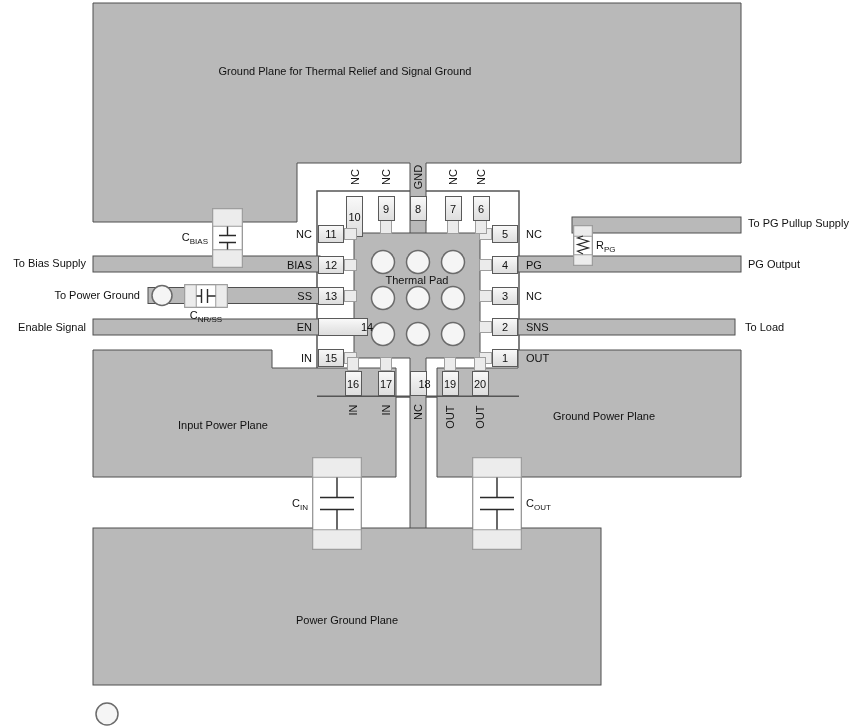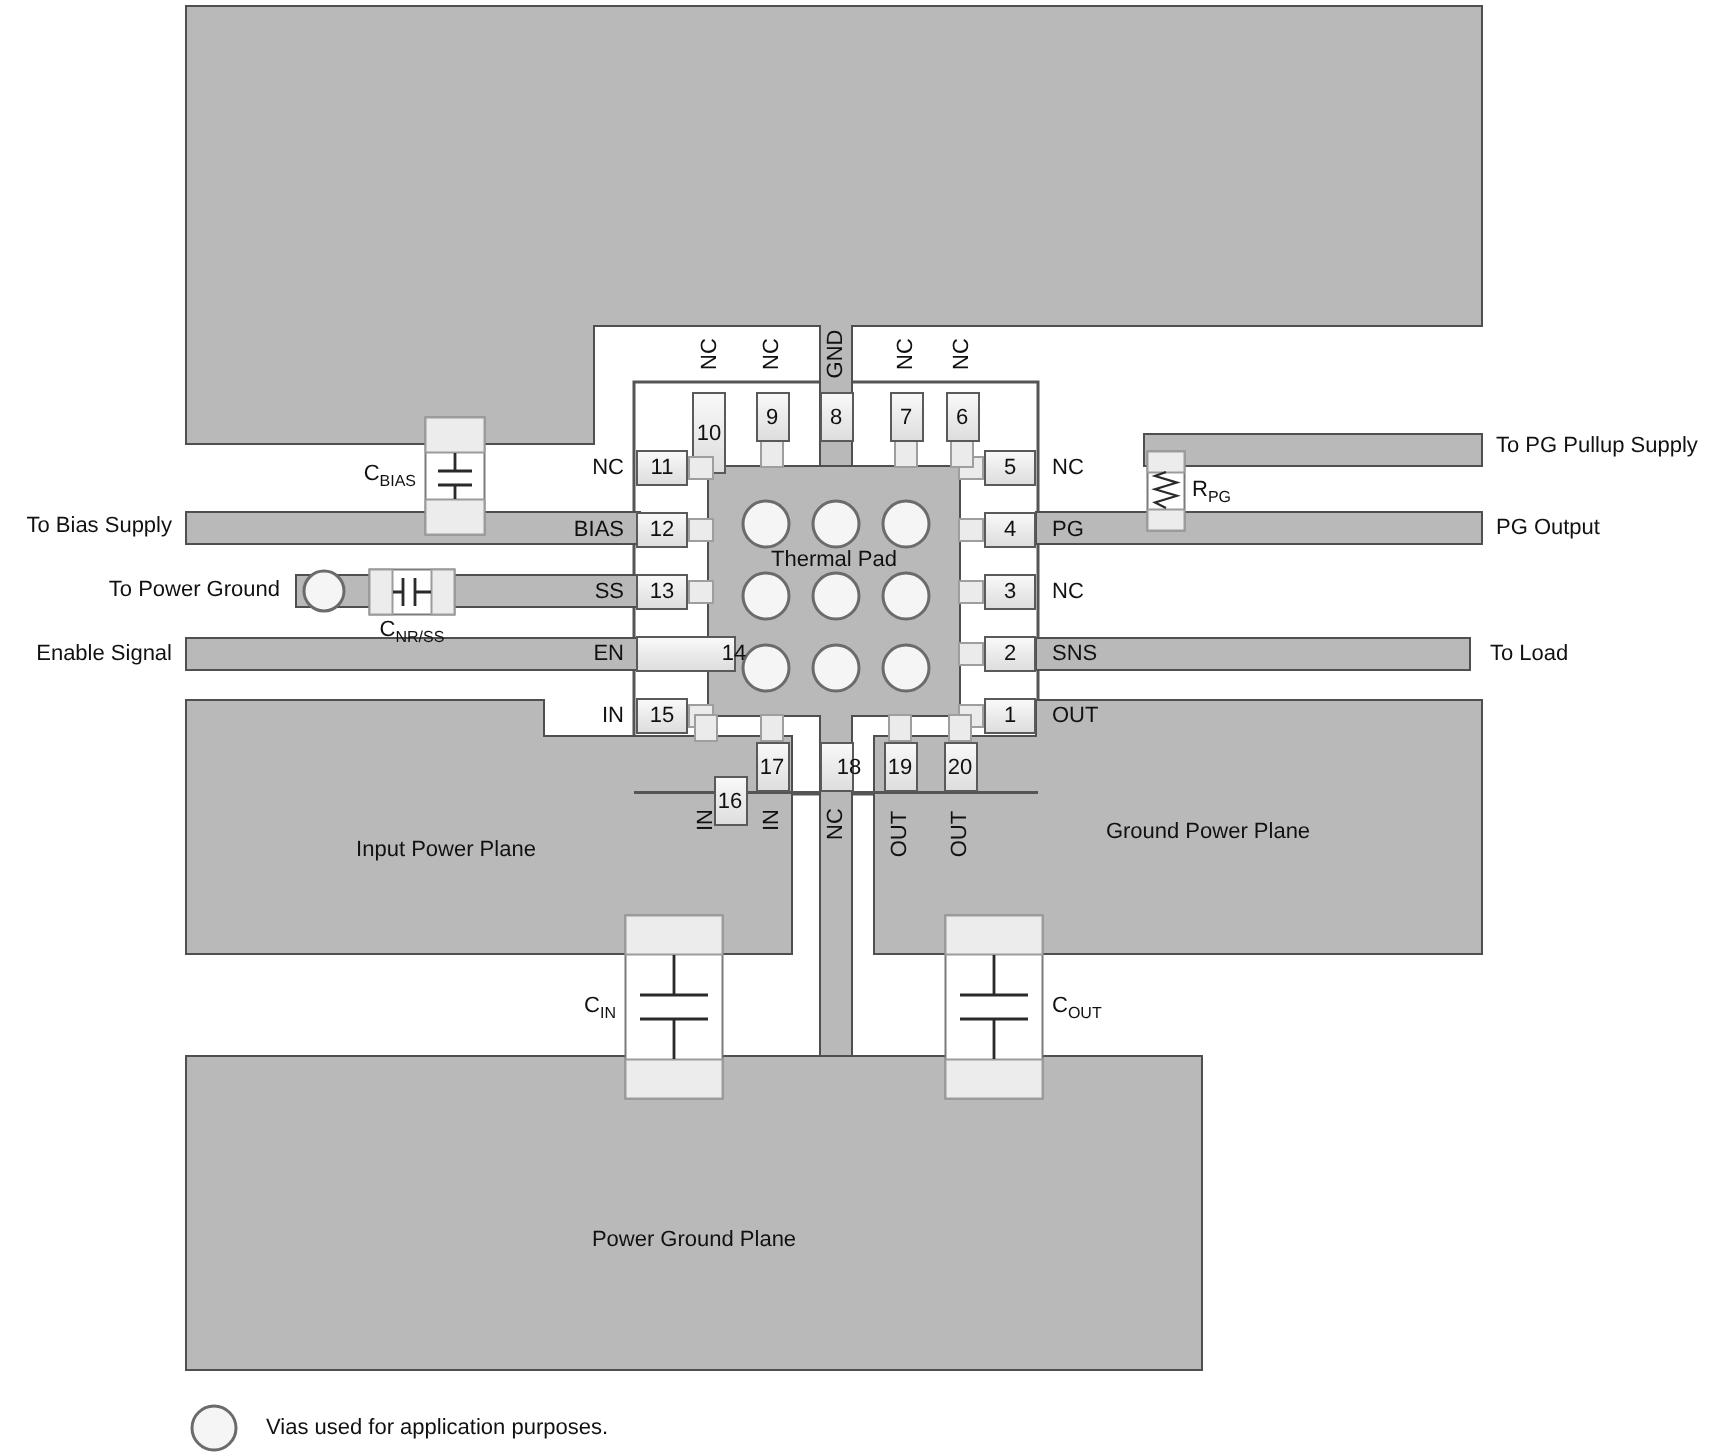--- a/index.html
+++ b/index.html
@@ -61,20 +61,21 @@
         <circle class="viac" cx="418" cy="298" r="11.5"></circle>
         <circle class="viac" cx="453" cy="298" r="11.5"></circle>
       <circle class="viac" cx="383" cy="334" r="11.5"></circle>
         <circle class="viac" cx="418" cy="334" r="11.5"></circle>
         <circle class="viac" cx="453" cy="334" r="11.5"></circle>
     </g>
 
     <circle class="viac" cx="107" cy="714" r="11"></circle>
   </svg>
 
+  <div class="plane-title" style="left:210px;top:64px;width:270px;">Ground Plane for Thermal Relief and Signal Ground</div>
   <div class="plane-title" style="left:133px;top:407px;width:180px;margin-top:11px;">Input Power Plane</div>
   <div class="plane-title" style="left:514px;top:409px;width:180px;">Ground Power Plane</div>
   <div class="plane-title" style="left:257px;top:613px;width:180px;">Power Ground Plane</div>
   <div class="plane-title" style="left:355px;top:273px;width:124px;">Thermal Pad</div>
 
   <div id="pin-layer" class="abs" style="left:0;top:0;width:868px;height:728px;">
       <div class="stub" style="left:479px;top:351.5px;width:13px;height:12px;"></div>
       <div class="pin-box" style="left:492px;top:348.5px;width:26px;height:18px;">1</div>
       <div class="lbl" style="left:526px;top:349.5px;width:100px;">OUT</div>
       <div class="stub" style="left:479px;top:321px;width:13px;height:12px;"></div>
@@ -112,21 +113,21 @@
       <div class="stub" style="left:344px;top:289.5px;width:13px;height:12px;"></div>
       <div class="pin-box" style="left:318px;top:286.5px;width:26px;height:18px;">13</div>
       <div class="lbl rgt" style="left:212px;top:287.5px;width:100px;">SS</div>
       <div class="stub" style="left:344px;top:321px;width:13px;height:12px;"></div>
       <div class="pin-box" style="left:318px;top:318px;width:26px;height:18px;padding-left:48px;">14</div>
       <div class="lbl rgt" style="left:212px;top:319px;width:100px;">EN</div>
       <div class="stub" style="left:344px;top:351.5px;width:13px;height:12px;"></div>
       <div class="pin-box" style="left:318px;top:348.5px;width:26px;height:18px;">15</div>
       <div class="lbl rgt" style="left:212px;top:349.5px;width:100px;">IN</div>
       <div class="stub" style="left:347px;top:357px;width:12px;height:14px;"></div>
-      <div class="pin-box" style="left:344.5px;top:388px;width:17px;height:25px;margin-left:12px;">16</div>
+      <div class="pin-box" style="left:344.5px;top:371px;width:17px;height:25px;">16</div>
       <div class="lbl rot ctr" style="left:313px;top:402px;width:80px;">IN</div>
       <div class="stub" style="left:380px;top:357px;width:12px;height:14px;"></div>
       <div class="pin-box" style="left:377.5px;top:371px;width:17px;height:25px;">17</div>
       <div class="lbl rot ctr" style="left:346px;top:402px;width:80px;">IN</div>
       <div class="pin-box" style="left:409.5px;top:371px;width:17px;height:25px;padding-left:13px;">18</div>
       <div class="lbl rot ctr" style="left:378px;top:404px;width:80px;">NC</div>
       <div class="stub" style="left:444px;top:357px;width:12px;height:14px;"></div>
       <div class="pin-box" style="left:441.5px;top:371px;width:17px;height:25px;">19</div>
       <div class="lbl rot ctr" style="left:410px;top:408.5px;width:80px;">OUT</div>
       <div class="stub" style="left:474px;top:357px;width:12px;height:14px;"></div>
@@ -180,14 +181,13 @@
   <div class="lbl" style="left:526px;top:495px;">
     <span>C</span><sub>OUT</sub></div>
 
   <div class="lbl rgt" style="left:0px;top:255px;width:86px;">To Bias Supply</div>
   <div class="lbl rgt" style="left:20px;top:287px;width:120px;">To Power Ground</div>
   <div class="lbl rgt" style="left:0px;top:319px;width:86px;">Enable Signal</div>
   <div class="lbl" style="left:748px;top:215px;text-align:center;">To PG Pullup Supply</div>
   <div class="lbl" style="left:748px;top:256px;">PG Output</div>
   <div class="lbl" style="left:745px;top:319px;">To Load</div>
 
-  <div class="lbl" style="left:133px;top:706px;">Vias used for application purposes.</div>
 </div>
 
 </body></html>

